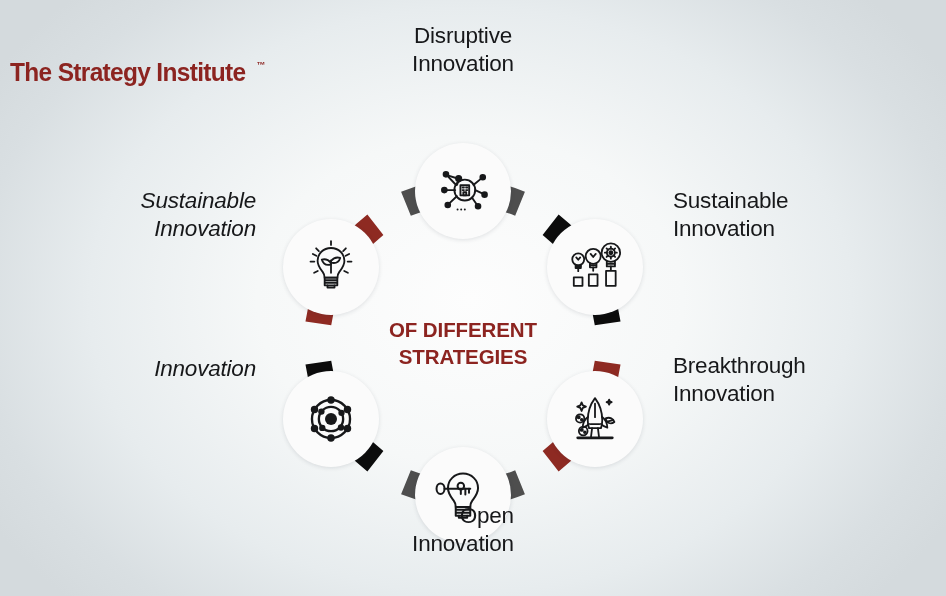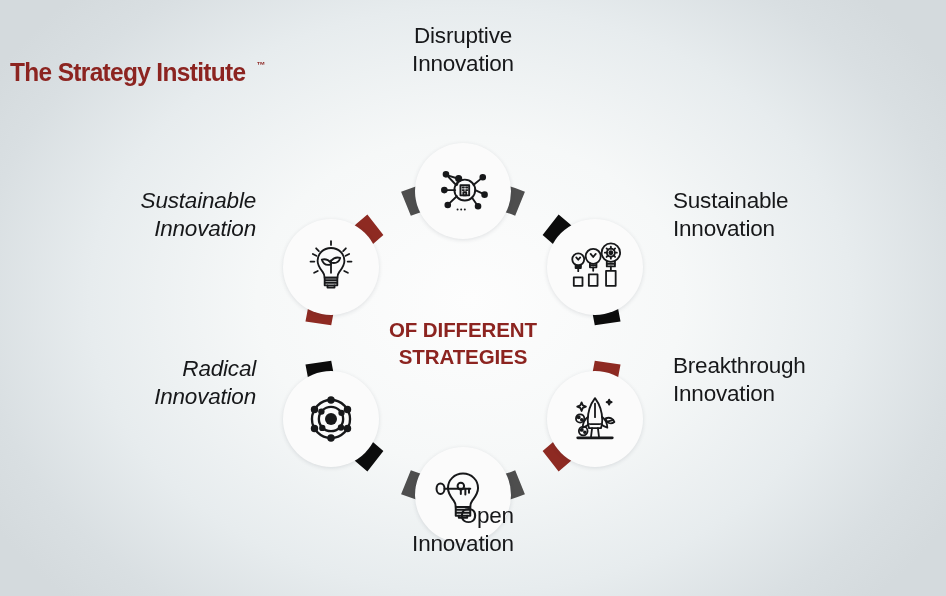--- a/index.html
+++ b/index.html
@@ -342,21 +342,20 @@
     <span class="ln">Breakthrough</span>
     <span class="ln">Innovation</span>
   </div>
 
   <div class="label center" style="left:463px; top:502px; transform:translateX(-50%);text-align:right;">
     <span class="ln">Open</span>
     <span class="ln">Innovation</span>
   </div>
 
   <div class="label left" style="right:690px; top:355px;">
-    <span class="ln">Radical</span>
     <span class="ln">Innovation</span>
   </div>
 
   <div class="label left" style="right:690px; top:187px;">
     <span class="ln">Sustainable</span>
     <span class="ln">Innovation</span>
   </div>
 
 </div>
 

